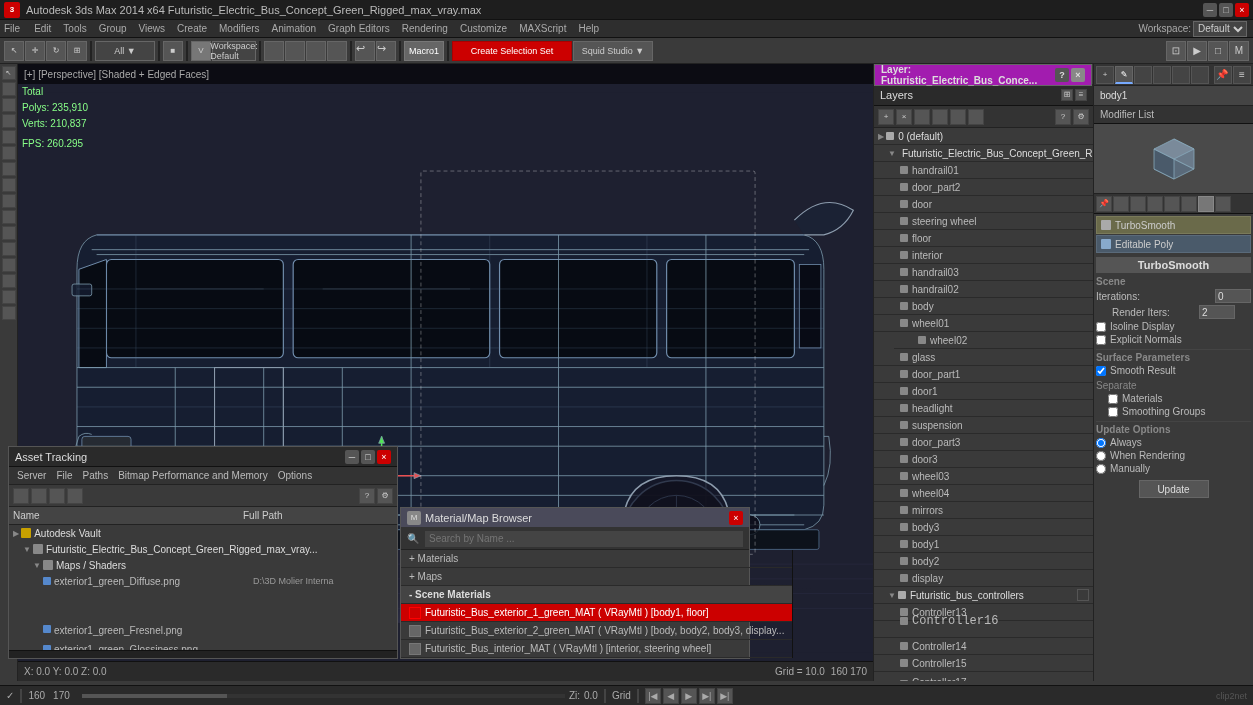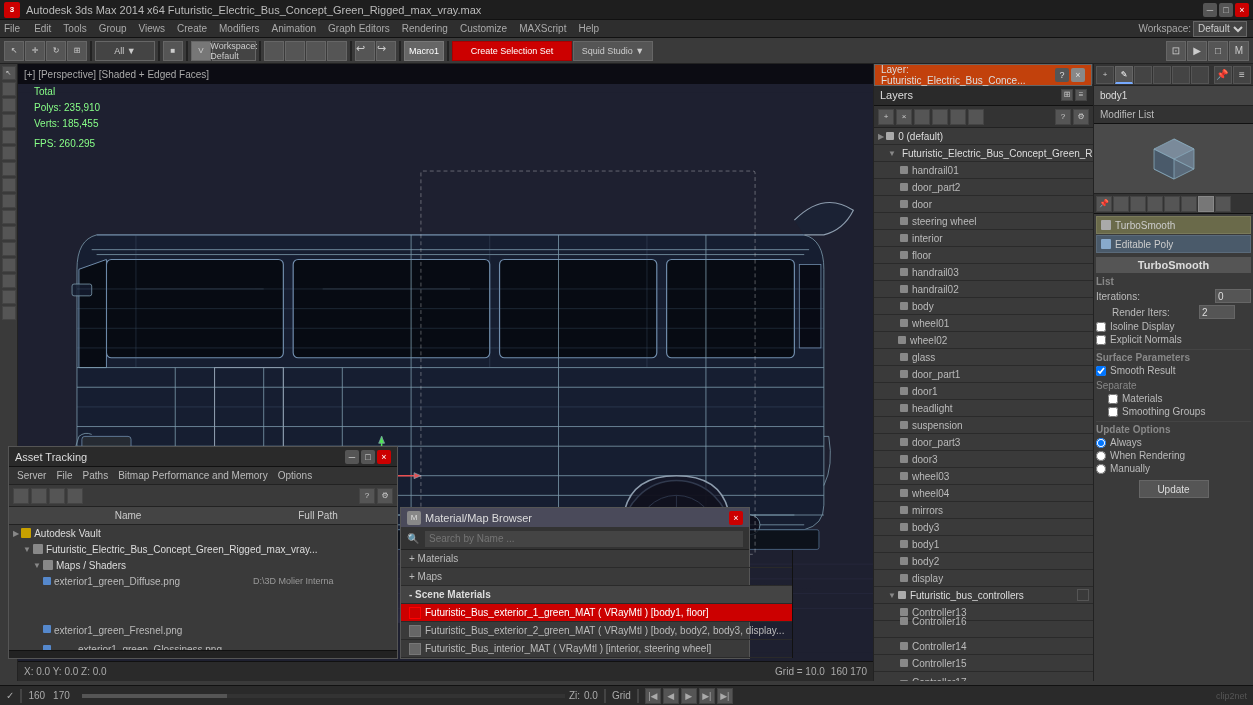--- a/index.html
+++ b/index.html
@@ -98,24 +98,24 @@
     <div style="width:14px;height:14px;background:#555;border:1px solid #444;cursor:pointer;"></div>
     <div style="width:14px;height:14px;background:#555;border:1px solid #444;cursor:pointer;"></div>
   </div>
 
   <div style="flex:1; position:relative; background:#1e2030; overflow:hidden;">
 
     <div style="height:18px;background:rgba(0,0,0,0.6);display:flex;align-items:center;padding:10px 6px;font-size:10px;color:#aaa;">
       <span>[+] [Perspective] [Shaded + Edged Faces]</span>
     </div>
 
-    <div style="position:absolute;top:20px;left:16px;font-size:10px;color:#8f8;line-height:1.6;z-index:5;pointer-events:none;">
+    <div style="position:absolute;top:20px;left:4px;font-size:10px;color:#8f8;line-height:1.6;z-index:5;pointer-events:none;">
       <div>Total</div>
       <div>Polys:  235,910</div>
-      <div>Verts:  185,455</div>
+      <div>Verts:  210,837</div>
       <div style="margin-top:4px;">FPS:   260.295</div>
     </div>
 
     <svg style="position:absolute;top:0;left:0;width:100%;height:100%;" viewBox="0 0 870 570" preserveAspectRatio="xMidYMid meet">
 
       <defs>
         <radialGradient id="groundGrad" cx="50%" cy="100%" r="70%">
           <stop offset="0%" stop-color="#3a3a5a" stop-opacity="0.5"></stop>
           <stop offset="100%" stop-color="#1a1a2a" stop-opacity="0"></stop>
         </radialGradient>
@@ -254,21 +254,21 @@
       <span>Grid = 10.0</span>
       <span>160   170</span>
     </div>
   </div>
 
   <div style="display:flex;flex-direction:row;height:617px;">
 
     <div style="width:220px;background:#3a3a3a;border-left:1px solid #222;display:flex;flex-direction:column;position:relative;">
 
       <div style="background:#3a3a3a;border:1px solid #666;position:absolute;top:0;left:0;width:218px;z-index:30;">
-        <div style="height:20px;background:#c2410c;display:flex;align-items:center;padding:0 6px;font-size:10px;color:#ddd;justify-content:space-between;">
+        <div style="height:20px;background:#a21caf;display:flex;align-items:center;padding:0 6px;font-size:10px;color:#ddd;justify-content:space-between;font-weight:bold;">
           <span>Layer: Futuristic_Electric_Bus_Conce...</span>
           <div style="display:flex;gap:2px;">
             <div style="width:14px;height:14px;background:#555;border-radius:2px;display:flex;align-items:center;justify-content:center;font-size:9px;cursor:pointer;">?</div>
             <div style="width:14px;height:14px;background:#888;border-radius:2px;display:flex;align-items:center;justify-content:center;font-size:9px;cursor:pointer;">×</div>
           </div>
         </div>
       </div>
 
       <div style="height:22px;margin-top:20px;background:#2a2a2a;display:flex;align-items:center;padding:0 6px;font-size:11px;color:#ddd;border-bottom:1px solid #111;justify-content:space-between;">
         <span>Layers</span>
@@ -302,27 +302,27 @@
           <span style="color:#888;font-size:8px;margin-right:2px;">▼</span>
           <span style="width:8px;height:8px;background:#aaa;border-radius:1px;display:inline-block;margin-right:4px;"></span>
           <span>Futuristic_Electric_Bus_Concept_Green_Rigge...</span>
         </div>
 
         <div id="layers-sub-items">
         <div style="height: 17px; display: flex; align-items: center; padding: 0px 4px 0px 26px; font-size: 10px; color: rgb(187, 187, 187); border-bottom: 1px solid rgb(42, 42, 42); cursor: pointer;"><span style="width:8px;height:8px;background:#888;border-radius:1px;display:inline-block;margin-right:4px;"></span>handrail01</div>
             <div style="height: 17px; display: flex; align-items: center; padding: 0px 4px 0px 26px; font-size: 10px; color: rgb(187, 187, 187); border-bottom: 1px solid rgb(42, 42, 42); cursor: pointer;"><span style="width:8px;height:8px;background:#888;border-radius:1px;display:inline-block;margin-right:4px;"></span>door_part2</div>
             <div style="height: 17px; display: flex; align-items: center; padding: 0px 4px 0px 26px; font-size: 10px; color: rgb(187, 187, 187); border-bottom: 1px solid rgb(42, 42, 42); cursor: pointer;"><span style="width:8px;height:8px;background:#888;border-radius:1px;display:inline-block;margin-right:4px;"></span>door</div>
             <div style="height: 17px; display: flex; align-items: center; padding: 0px 4px 0px 26px; font-size: 10px; color: rgb(187, 187, 187); border-bottom: 1px solid rgb(42, 42, 42); cursor: pointer;"><span style="width:8px;height:8px;background:#888;border-radius:1px;display:inline-block;margin-right:4px;"></span>steering wheel</div>
+            <div style="height: 17px; display: flex; align-items: center; padding: 0px 4px 0px 26px; font-size: 10px; color: rgb(187, 187, 187); border-bottom: 1px solid rgb(42, 42, 42); cursor: pointer;"><span style="width:8px;height:8px;background:#888;border-radius:1px;display:inline-block;margin-right:4px;"></span>floor</div>
             <div style="height: 17px; display: flex; align-items: center; padding: 0px 4px 0px 26px; font-size: 10px; color: rgb(187, 187, 187); border-bottom: 1px solid rgb(42, 42, 42); cursor: pointer;"><span style="width:8px;height:8px;background:#888;border-radius:1px;display:inline-block;margin-right:4px;"></span>interior</div>
-            <div style="height: 17px; display: flex; align-items: center; padding: 0px 4px 0px 26px; font-size: 10px; color: rgb(187, 187, 187); border-bottom: 1px solid rgb(42, 42, 42); cursor: pointer;"><span style="width:8px;height:8px;background:#888;border-radius:1px;display:inline-block;margin-right:4px;"></span>floor</div>
             <div style="height: 17px; display: flex; align-items: center; padding: 0px 4px 0px 26px; font-size: 10px; color: rgb(187, 187, 187); border-bottom: 1px solid rgb(42, 42, 42); cursor: pointer;"><span style="width:8px;height:8px;background:#888;border-radius:1px;display:inline-block;margin-right:4px;"></span>handrail03</div>
             <div style="height: 17px; display: flex; align-items: center; padding: 0px 4px 0px 26px; font-size: 10px; color: rgb(187, 187, 187); border-bottom: 1px solid rgb(42, 42, 42); cursor: pointer;"><span style="width:8px;height:8px;background:#888;border-radius:1px;display:inline-block;margin-right:4px;"></span>handrail02</div>
             <div style="height: 17px; display: flex; align-items: center; padding: 0px 4px 0px 26px; font-size: 10px; color: rgb(187, 187, 187); border-bottom: 1px solid rgb(42, 42, 42); cursor: pointer;"><span style="width:8px;height:8px;background:#888;border-radius:1px;display:inline-block;margin-right:4px;"></span>body</div>
             <div style="height: 17px; display: flex; align-items: center; padding: 0px 4px 0px 26px; font-size: 10px; color: rgb(187, 187, 187); border-bottom: 1px solid rgb(42, 42, 42); cursor: pointer;"><span style="width:8px;height:8px;background:#888;border-radius:1px;display:inline-block;margin-right:4px;"></span>wheel01</div>
-            <div style="height: 17px; display: flex; align-items: center; padding: 0px 4px 0px 24px; font-size: 10px; color: rgb(187, 187, 187); border-bottom: 1px solid rgb(42, 42, 42); cursor: pointer;"><span style="width:8px;height:8px;background:#888;border-radius:1px;display:inline-block;margin-right:4px;"></span>wheel02</div>
+            <div style="height: 17px; display: flex; align-items: center; padding: 0px 4px 0px 24px; font-size: 10px; color: rgb(187, 187, 187); border-bottom: 1px solid rgb(42, 42, 42); cursor: pointer; margin-left: 20px;"><span style="width:8px;height:8px;background:#888;border-radius:1px;display:inline-block;margin-right:4px;"></span>wheel02</div>
             <div style="height: 17px; display: flex; align-items: center; padding: 0px 4px 0px 26px; font-size: 10px; color: rgb(187, 187, 187); border-bottom: 1px solid rgb(42, 42, 42); cursor: pointer;"><span style="width:8px;height:8px;background:#888;border-radius:1px;display:inline-block;margin-right:4px;"></span>glass</div>
             <div style="height: 17px; display: flex; align-items: center; padding: 0px 4px 0px 26px; font-size: 10px; color: rgb(187, 187, 187); border-bottom: 1px solid rgb(42, 42, 42); cursor: pointer;"><span style="width:8px;height:8px;background:#888;border-radius:1px;display:inline-block;margin-right:4px;"></span>door_part1</div>
             <div style="height: 17px; display: flex; align-items: center; padding: 0px 4px 0px 26px; font-size: 10px; color: rgb(187, 187, 187); border-bottom: 1px solid rgb(42, 42, 42); cursor: pointer;"><span style="width:8px;height:8px;background:#888;border-radius:1px;display:inline-block;margin-right:4px;"></span>door1</div>
             <div style="height: 17px; display: flex; align-items: center; padding: 0px 4px 0px 26px; font-size: 10px; color: rgb(187, 187, 187); border-bottom: 1px solid rgb(42, 42, 42); cursor: pointer;"><span style="width:8px;height:8px;background:#888;border-radius:1px;display:inline-block;margin-right:4px;"></span>headlight</div>
             <div style="height: 17px; display: flex; align-items: center; padding: 0px 4px 0px 26px; font-size: 10px; color: rgb(187, 187, 187); border-bottom: 1px solid rgb(42, 42, 42); cursor: pointer;"><span style="width:8px;height:8px;background:#888;border-radius:1px;display:inline-block;margin-right:4px;"></span>suspension</div>
             <div style="height: 17px; display: flex; align-items: center; padding: 0px 4px 0px 26px; font-size: 10px; color: rgb(187, 187, 187); border-bottom: 1px solid rgb(42, 42, 42); cursor: pointer;"><span style="width:8px;height:8px;background:#888;border-radius:1px;display:inline-block;margin-right:4px;"></span>door_part3</div>
             <div style="height: 17px; display: flex; align-items: center; padding: 0px 4px 0px 26px; font-size: 10px; color: rgb(187, 187, 187); border-bottom: 1px solid rgb(42, 42, 42); cursor: pointer;"><span style="width:8px;height:8px;background:#888;border-radius:1px;display:inline-block;margin-right:4px;"></span>door3</div>
             <div style="height: 17px; display: flex; align-items: center; padding: 0px 4px 0px 26px; font-size: 10px; color: rgb(187, 187, 187); border-bottom: 1px solid rgb(42, 42, 42); cursor: pointer;"><span style="width:8px;height:8px;background:#888;border-radius:1px;display:inline-block;margin-right:4px;"></span>wheel03</div>
             <div style="height: 17px; display: flex; align-items: center; padding: 0px 4px 0px 26px; font-size: 10px; color: rgb(187, 187, 187); border-bottom: 1px solid rgb(42, 42, 42); cursor: pointer;"><span style="width:8px;height:8px;background:#888;border-radius:1px;display:inline-block;margin-right:4px;"></span>wheel04</div>
             <div style="height: 17px; display: flex; align-items: center; padding: 0px 4px 0px 26px; font-size: 10px; color: rgb(187, 187, 187); border-bottom: 1px solid rgb(42, 42, 42); cursor: pointer;"><span style="width:8px;height:8px;background:#888;border-radius:1px;display:inline-block;margin-right:4px;"></span>mirrors</div>
@@ -334,21 +334,21 @@
 
         <div style="height:17px;display:flex;align-items:center;padding:0 4px;padding-left:14px;font-size:10px;color:#ddd;border-bottom:1px solid #2a2a2a;cursor:pointer;">
           <span style="color:#888;font-size:8px;margin-right:2px;">▼</span>
           <span style="width:8px;height:8px;background:#aaa;border-radius:1px;display:inline-block;margin-right:4px;"></span>
           <span>Futuristic_bus_controllers</span>
           <div style="width:12px;height:12px;border:1px solid #555;background:#3a3a3a;margin-left:auto;"></div>
         </div>
 
         <div id="layers-controller-items">
         <div style="height: 17px; display: flex; align-items: center; padding: 0px 4px 0px 26px; font-size: 10px; color: rgb(187, 187, 187); border-bottom: 1px solid rgb(42, 42, 42); cursor: pointer;"><span style="width:8px;height:8px;background:#888;border-radius:1px;display:inline-block;margin-right:4px;"></span>Controller13</div>
-            <div style="height: 17px; display: flex; align-items: center; padding: 0px 4px 16px 26px; font-size: 10px; color: rgb(187, 187, 187); border-bottom: 1px solid rgb(42, 42, 42); cursor: pointer;"><span style="width:8px;height:8px;background:#888;border-radius:1px;display:inline-block;margin-right:4px;"></span>Controller16</div>
+            <div style="height: 17px; display: flex; align-items: center; padding: 0px 4px 16px 26px; font-size: 12px; color: rgb(187, 187, 187); border-bottom: 1px solid rgb(42, 42, 42); cursor: pointer; font-family: Liberation Mono, monospace;"><span style="width:8px;height:8px;background:#888;border-radius:1px;display:inline-block;margin-right:4px;"></span>Controller16</div>
             <div style="height: 17px; display: flex; align-items: center; padding: 0px 4px 0px 26px; font-size: 10px; color: rgb(187, 187, 187); border-bottom: 1px solid rgb(42, 42, 42); cursor: pointer;"><span style="width:8px;height:8px;background:#888;border-radius:1px;display:inline-block;margin-right:4px;"></span>Controller14</div>
             <div style="height: 17px; display: flex; align-items: center; padding: 0px 4px 0px 26px; font-size: 10px; color: rgb(187, 187, 187); border-bottom: 1px solid rgb(42, 42, 42); cursor: pointer;"><span style="width:8px;height:8px;background:#888;border-radius:1px;display:inline-block;margin-right:4px;"></span>Controller15</div>
             <div style="height: 17px; display: flex; align-items: flex-end; padding: 0px 4px 0px 26px; font-size: 10px; color: rgb(187, 187, 187); border-bottom: 1px solid rgb(42, 42, 42); cursor: pointer;"><span style="width:8px;height:8px;background:#888;border-radius:1px;display:inline-block;margin-right:4px;"></span>Controller17</div>
           </div>
 
       </div>
     </div>
 
     <div style="width:160px;background:#3a3a3a;border-left:1px solid #222;display:flex;flex-direction:column;">
 
@@ -402,21 +402,21 @@
         <div style="height:18px;display:flex;align-items:center;padding:2px 4px;font-size:10px;background:#4a5a6a;border:1px solid #5a6a7a;cursor:pointer;">
           <div style="width:10px;height:10px;background:#88aacc;border-radius:1px;margin-right:4px;"></div>
           <span>Editable Poly</span>
         </div>
       </div>
 
       <div style="flex:1;overflow-y:auto;padding:2px;">
 
         <div style="font-size:11px;color:#ddd;font-weight:bold;padding:2px 4px;background:#555;margin-bottom:3px;text-align:center;">TurboSmooth</div>
 
-        <div style="font-size:10px;color:#888;font-weight:bold;margin:2px 0 2px 0;">List</div>
+        <div style="font-size:10px;color:#888;font-weight:bold;margin:2px 0 2px 0;">Scene</div>
 
         <div style="display:flex;align-items:center;margin:2px 0;font-size:10px;color:#bbb;">
           <span style="flex:1;">Iterations:</span>
           <input type="text" style="width: 36px; height: 14px; background: rgb(85, 85, 85); border: 1px solid rgb(102, 102, 102); color: rgb(221, 221, 221); font-size: 10px; padding: 0px 2px;" value="0">
         </div>
 
         <div style="display:flex;align-items:center;margin:2px 16px;font-size:10px;color:#bbb;">
           <span style="flex:1;">Render Iters:</span>
           <input type="text" style="width: 36px; height: 14px; background: rgb(85, 85, 85); border: 1px solid rgb(102, 102, 102); color: rgb(221, 221, 221); font-size: 10px; padding: 0px 2px;" value="2">
         </div>
@@ -490,21 +490,21 @@
   <div style="height:22px;background:#3a3a3a;display:flex;align-items:center;padding:0 4px;gap:2px;border-bottom:1px solid #222;">
     <div style="width:16px;height:16px;background:#555;border:1px solid #444;cursor:pointer;"></div>
     <div style="width:16px;height:16px;background:#555;border:1px solid #444;cursor:pointer;"></div>
     <div style="width:16px;height:16px;background:#555;border:1px solid #444;cursor:pointer;"></div>
     <div style="width:16px;height:16px;background:#555;border:1px solid #444;cursor:pointer;"></div>
     <div style="flex:1;"></div>
     <div style="width:16px;height:16px;background:#555;border:1px solid #444;cursor:pointer;font-size:8px;color:#ccc;display:flex;align-items:center;justify-content:center;">?</div>
     <div style="width:16px;height:16px;background:#555;border:1px solid #444;cursor:pointer;font-size:8px;color:#ccc;display:flex;align-items:center;justify-content:center;">⚙</div>
   </div>
 
-  <div style="height:18px;background:#444;display:flex;align-items:center;padding:0 4px;font-size:10px;color:#ccc;border-bottom:1px solid #222;text-align:center;">
+  <div style="height:18px;background:#444;display:flex;align-items:center;padding:0 4px;font-size:10px;color:#ccc;border-bottom:1px solid #222;">
     <span style="flex:1;">Name</span>
     <span style="width:150px;">Full Path</span>
   </div>
 
   <div style="height:125px;overflow-y:auto;background:#3a3a3a;">
 
     <div style="height:16px;display:flex;align-items:center;padding:0 4px;font-size:10px;color:#ddd;cursor:pointer;">
       <span style="font-size:8px;color:#888;margin-right:2px;">▶</span>
       <span style="width:10px;height:10px;background:#c8a000;border-radius:1px;display:inline-block;margin-right:3px;"></span>
       <span>Autodesk Vault</span>
@@ -524,21 +524,21 @@
 
     <div style="height:16px;display:flex;align-items:center;padding:0 4px;padding-left:34px;font-size:10px;color:#bbb;cursor:pointer;">
       <span style="width:8px;height:8px;background:#5588cc;border-radius:1px;display:inline-block;margin-right:3px;"></span>
       <span style="flex:1;">exterior1_green_Diffuse.png</span>
       <span style="width:140px;font-size:9px;color:#999;overflow:hidden;white-space:nowrap;">D:\3D Molier Interna</span>
     </div>
     <div style="height:16px;display:flex;padding:0 4px;padding-left:34px;font-size:10px;color:#bbb;cursor:pointer;margin-top:36px;">
       <span style="width:8px;height:8px;background:#5588cc;border-radius:1px;display:inline-block;margin-right:3px;"></span>
       <span>exterior1_green_Fresnel.png</span>
     </div>
-    <div style="height:16px;display:flex;align-items:center;padding:0 4px;padding-left:34px;font-size:10px;color:#bbb;cursor:pointer;gap:24px;">
+    <div style="height:16px;display:flex;align-items:center;padding:0 4px;padding-left:34px;font-size:10px;color:#bbb;cursor:pointer;">
       <span style="width:8px;height:8px;background:#5588cc;border-radius:1px;display:inline-block;margin-right:3px;"></span>
       <span>exterior1_green_Glossiness.png</span>
     </div>
     <div style="height:16px;display:flex;align-items:center;padding:0 4px;padding-left:34px;font-size:10px;color:#bbb;cursor:pointer;">
       <span style="width:8px;height:8px;background:#5588cc;border-radius:1px;display:inline-block;margin-right:3px;"></span>
       <span>exterior1_green_Specular.png</span>
     </div>
     <div style="height:16px;display:flex;align-items:center;padding:0 4px;padding-left:34px;font-size:10px;color:#bbb;cursor:pointer;">
       <span style="width:8px;height:8px;background:#5588cc;border-radius:1px;display:inline-block;margin-right:3px;"></span>
       <span>exterior1_Normal.png</span>

